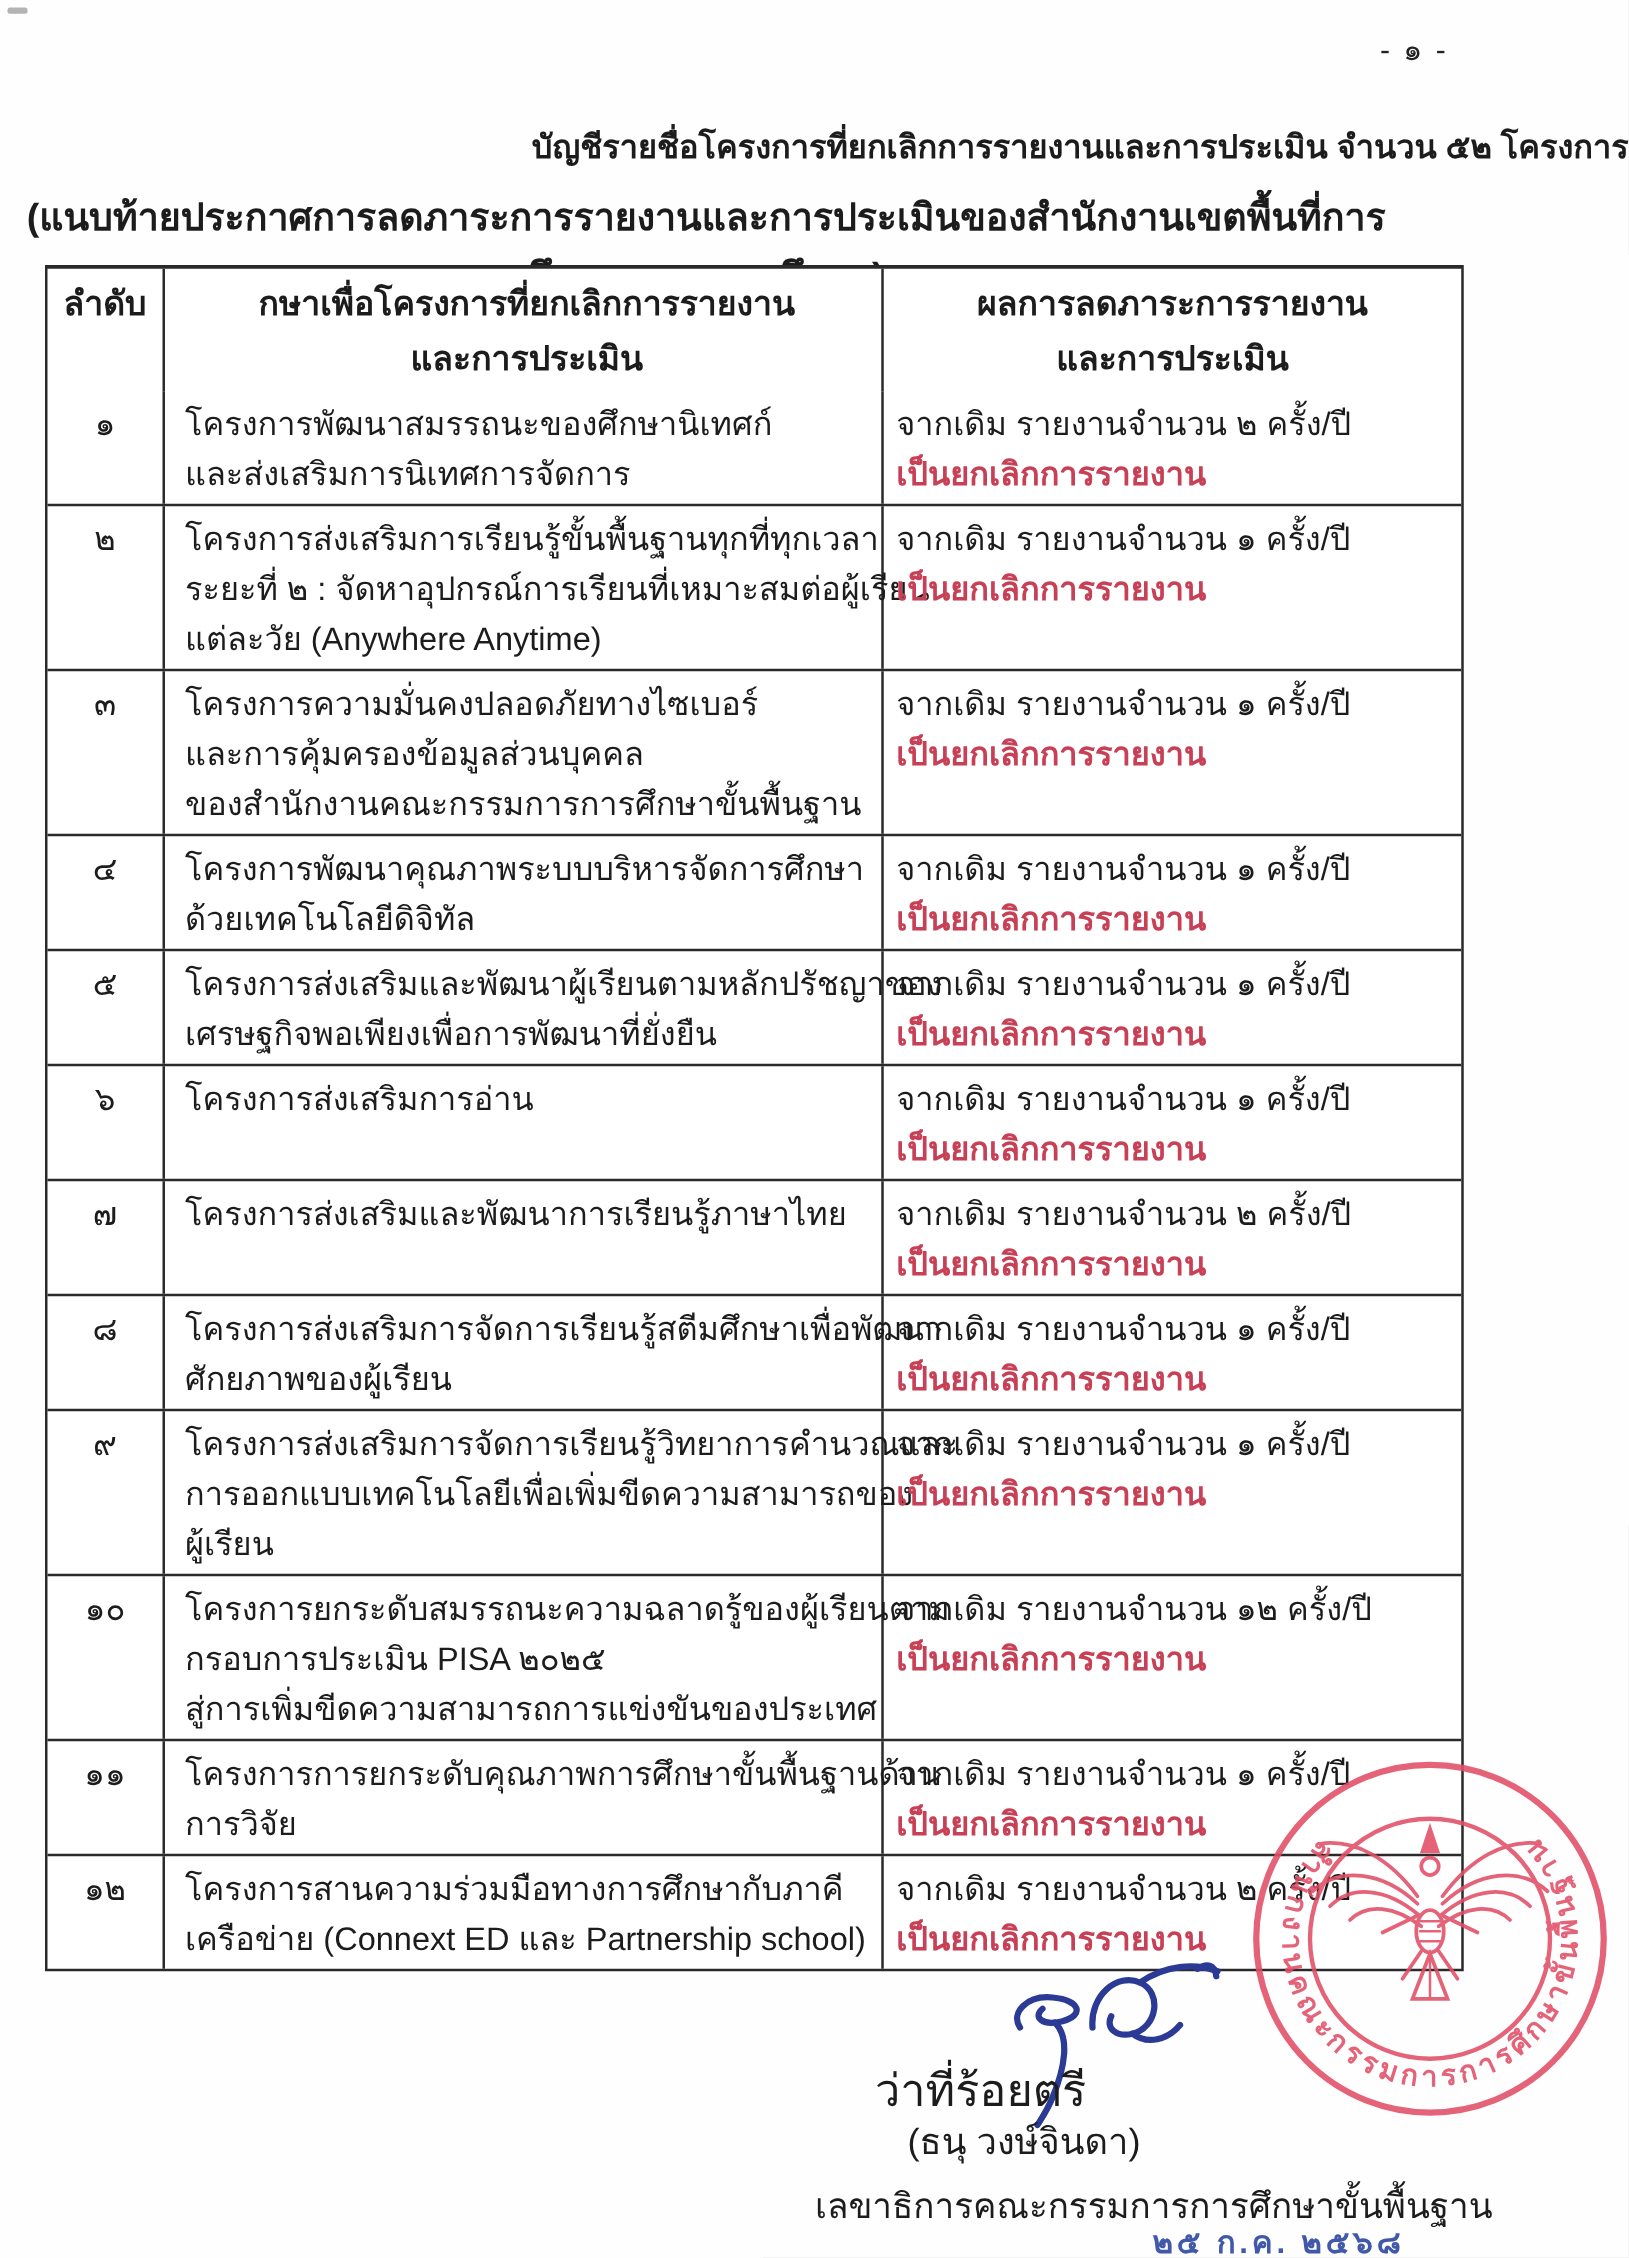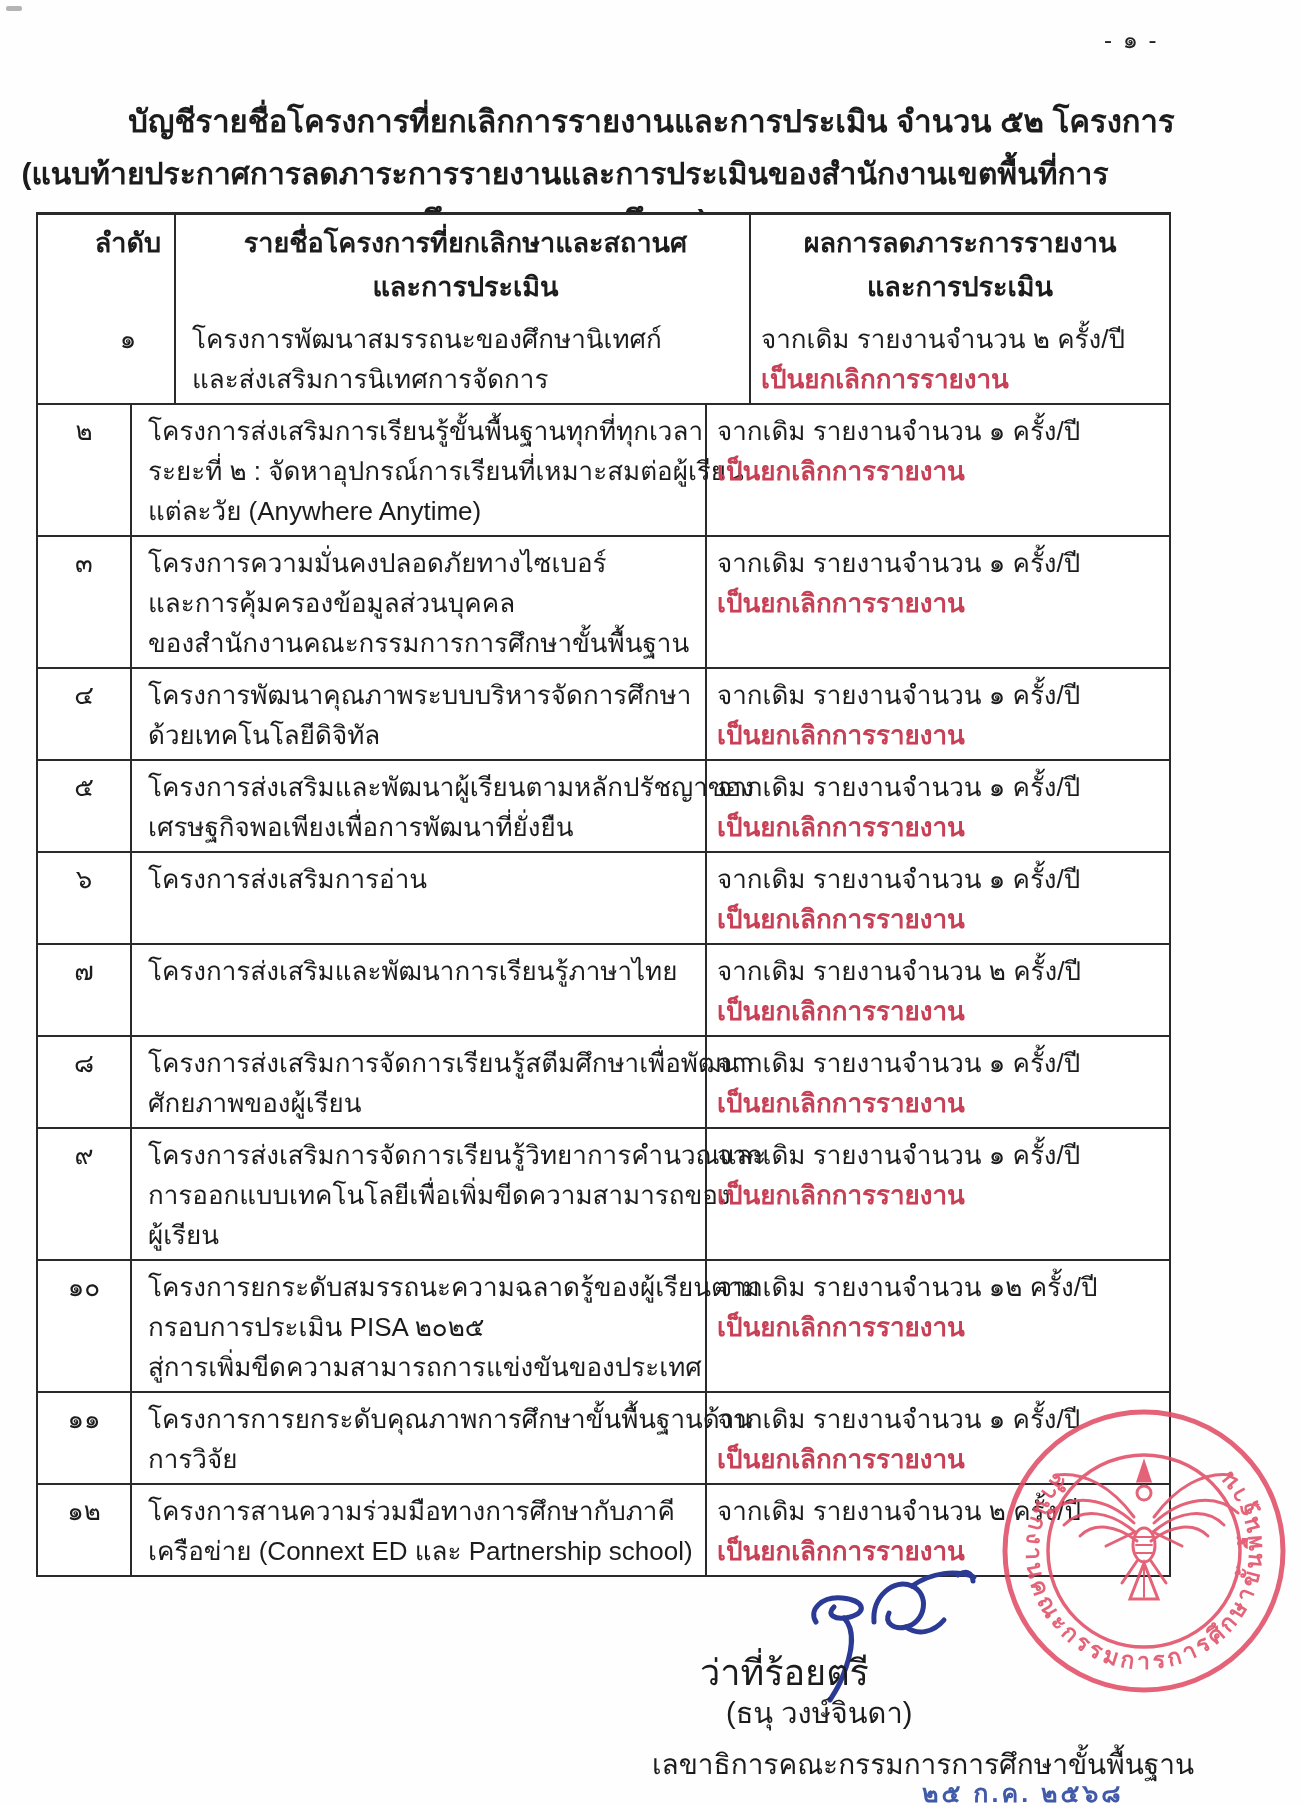--- a/index.html
+++ b/index.html
@@ -20,36 +20,36 @@
     color:var(--ink);
     overflow:hidden;
   }
   .speck{position:absolute;left:6px;top:6px;width:16px;height:5px;background:#777;border-radius:2px;opacity:.55;}
   .page-number{
     position:absolute;top:20px;left:1104px;
     font-size:24px;letter-spacing:2px;color:#222;
   }
   .doc-title{
     position:absolute;top:96px;left:0;width:1303px;
-    text-align:center;font-size:31px;font-weight:bold;
+    text-align:right;font-size:26px;font-weight:bold;
   }
   .doc-subtitle{
     position:absolute;top:150px;left:0;width:1130px;
     text-align:center;font-size:30px;font-weight:bold;
   }
   
   .tbl{
     position:absolute;left:36px;top:212px;width:1135px;
     border:2px solid var(--line);
     border-top-width:3px;
     box-sizing:border-box;
     background:#fff;
   }
   .trow{display:flex;border-top:2px solid var(--line);}
-  .trow:first-child{border-top:none;margin-left:44px;}
+  .trow:first-child{border-top:none;}
   .cell{box-sizing:border-box;padding:6px 10px 4px 10px;}
   .c-no{
     width:94px;flex:0 0 94px;border-right:2px solid var(--line);
     text-align:center;font-size:26px;line-height:40px;
   }
   .c-project{
     width:575px;flex:0 0 575px;border-right:2px solid var(--line);
     font-size:26px;line-height:40px;padding-left:16px;
   }
   .c-result{
@@ -80,21 +80,21 @@
 
   <div class="page-number">- ๑ -</div>
 
   <div class="doc-title">บัญชีรายชื่อโครงการที่ยกเลิกการรายงานและการประเมิน จำนวน ๕๒ โครงการ</div>
   <div class="doc-subtitle">(แนบท้ายประกาศการลดภาระการรายงานและการประเมินของสำนักงานเขตพื้นที่การศึกษาและสถานศึกษา)</div>
 
   <div class="tbl">
     <div class="trow hrow">
       <div class="cell c-no">ลำดับ</div>
       <div class="cell c-project">
-        <div>รายชื่อโครงการที่ยกเลิกษาและสถานศ</div>
+        <div>กษาเพื่อโครงการที่ยกเลิกการรายงาน</div>
         <div>และการประเมิน</div>
       </div>
       <div class="cell c-result">
         <div>ผลการลดภาระการรายงาน</div>
         <div>และการประเมิน</div>
       </div>
     </div>
     <div id="tbody">
     <div class="trow">
       <div class="cell c-no">๑</div>

